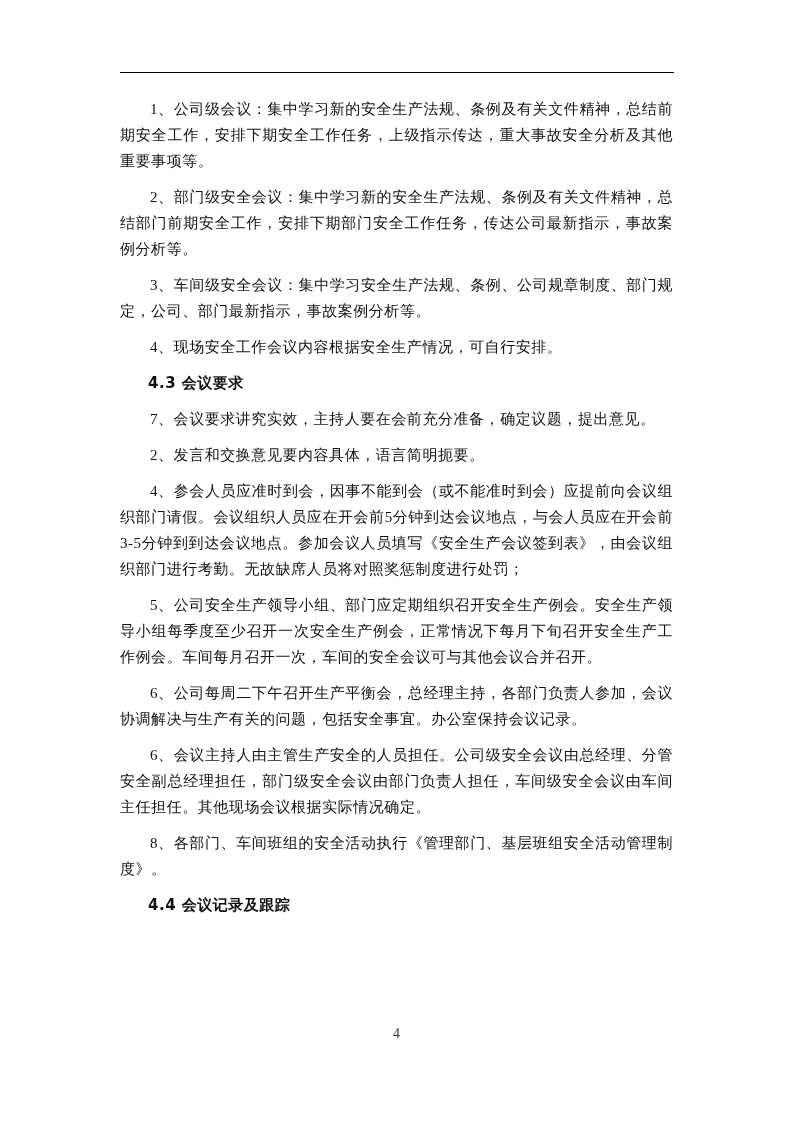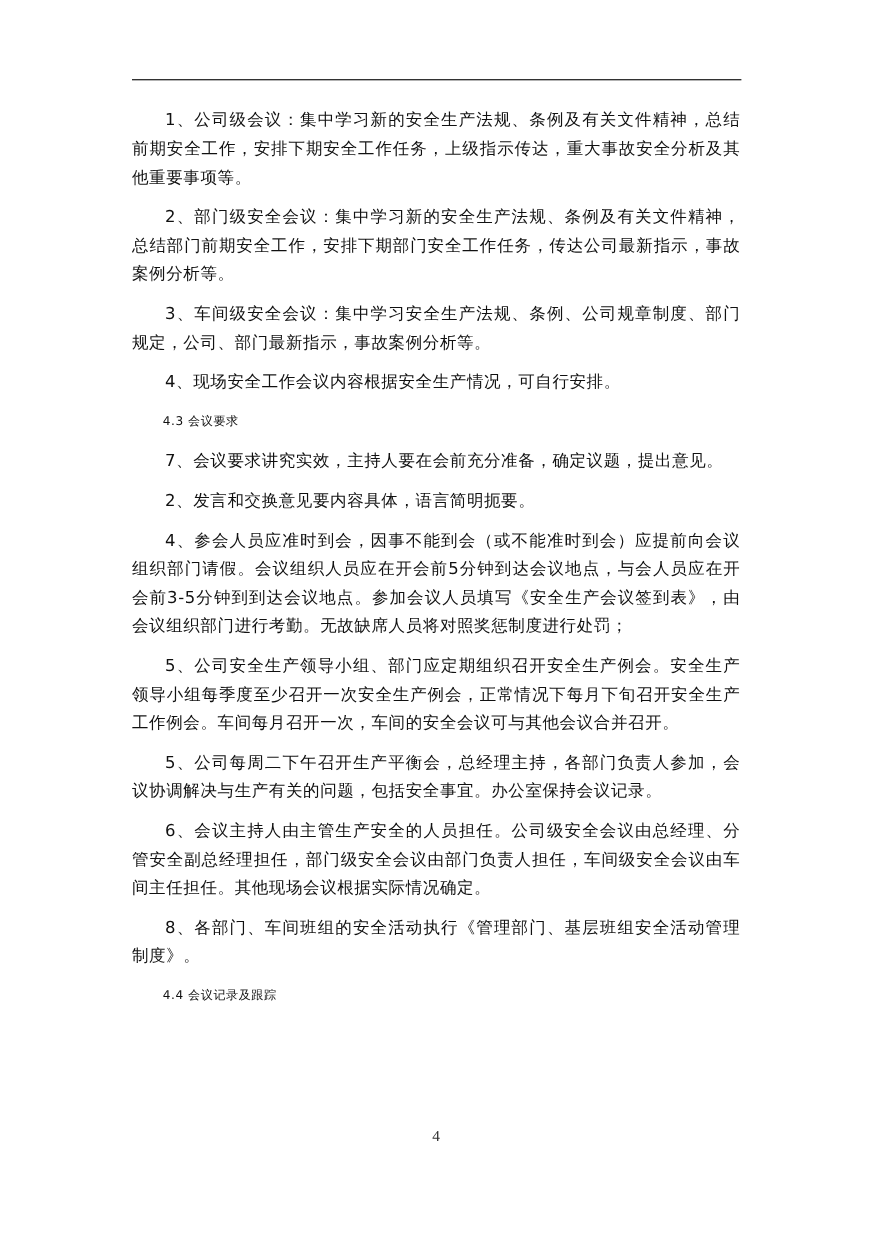--- a/index.html
+++ b/index.html
@@ -2,40 +2,40 @@
 <html><head>
 <meta charset="utf-8">
 <style>
   html, body { margin: 0; padding: 0; background: #ffffff; }
   body { width: 793px; height: 1122px; position: relative; overflow: hidden;
          font-family: "DejaVu Sans", "Liberation Sans", sans-serif; color: #111; }
   .header-rule { position: absolute; left: 120px; top: 72px; width: 554px; height: 0;
                  border-top: 1.3px solid #000; }
   .content { position: absolute; left: 120px; top: 96px; width: 553px; }
   .para { font-size: 15px; line-height: 26px; margin: 0 0 10px 0; text-indent: 30px;
-          letter-spacing: 0.55px; text-align: justify; }
-  .heading { font-size: 11px; line-height: 26px; margin: 0 0 10px 0; font-weight: normal;
+          letter-spacing: 0.55px; text-align: justify; font-family: Liberation Serif, serif; }
+  .heading { font-size: 15px; line-height: 26px; margin: 0 0 10px 0; font-weight: bold;
              padding-left: 28px; letter-spacing: 0.5px; }
   .page-number { position: absolute; left: 0; width: 793px; top: 1026px; text-align: center;
                  font-family: "Liberation Serif", "DejaVu Serif", serif; font-size: 14px; color: #333; }
 </style>
 </head>
 <body>
 
 <div class="header-rule"></div>
 
 <div class="content">
   <p class="para">1、公司级会议：集中学习新的安全生产法规、条例及有关文件精神，总结前期安全工作，安排下期安全工作任务，上级指示传达，重大事故安全分析及其他重要事项等。</p>
   <p class="para">2、部门级安全会议：集中学习新的安全生产法规、条例及有关文件精神，总结部门前期安全工作，安排下期部门安全工作任务，传达公司最新指示，事故案例分析等。</p>
   <p class="para">3、车间级安全会议：集中学习安全生产法规、条例、公司规章制度、部门规定，公司、部门最新指示，事故案例分析等。</p>
   <p class="para">4、现场安全工作会议内容根据安全生产情况，可自行安排。</p>
   <p class="heading">4.3 会议要求</p>
   <p class="para">7、会议要求讲究实效，主持人要在会前充分准备，确定议题，提出意见。</p>
   <p class="para">2、发言和交换意见要内容具体，语言简明扼要。</p>
   <p class="para">4、参会人员应准时到会，因事不能到会（或不能准时到会）应提前向会议组织部门请假。会议组织人员应在开会前5分钟到达会议地点，与会人员应在开会前3-5分钟到到达会议地点。参加会议人员填写《安全生产会议签到表》，由会议组织部门进行考勤。无故缺席人员将对照奖惩制度进行处罚；</p>
   <p class="para">5、公司安全生产领导小组、部门应定期组织召开安全生产例会。安全生产领导小组每季度至少召开一次安全生产例会，正常情况下每月下旬召开安全生产工作例会。车间每月召开一次，车间的安全会议可与其他会议合并召开。</p>
-  <p class="para">5、公司每周二下午召开生产平衡会，总经理主持，各部门负责人参加，会议协调解决与生产有关的问题，包括安全事宜。办公室保持会议记录。</p>
+  <p class="para">6、公司每周二下午召开生产平衡会，总经理主持，各部门负责人参加，会议协调解决与生产有关的问题，包括安全事宜。办公室保持会议记录。</p>
   <p class="para">6、会议主持人由主管生产安全的人员担任。公司级安全会议由总经理、分管安全副总经理担任，部门级安全会议由部门负责人担任，车间级安全会议由车间主任担任。其他现场会议根据实际情况确定。</p>
   <p class="para">8、各部门、车间班组的安全活动执行《管理部门、基层班组安全活动管理制度》。</p>
   <p class="heading">4.4 会议记录及跟踪</p>
 </div>
 
 <div class="page-number">4</div>
 
 </body></html>

